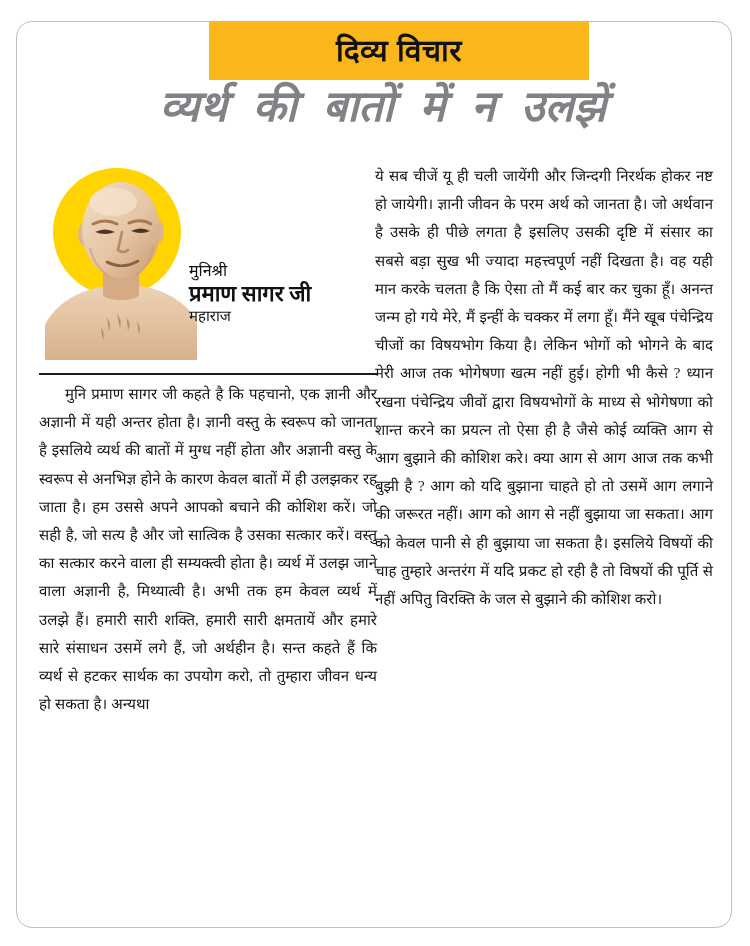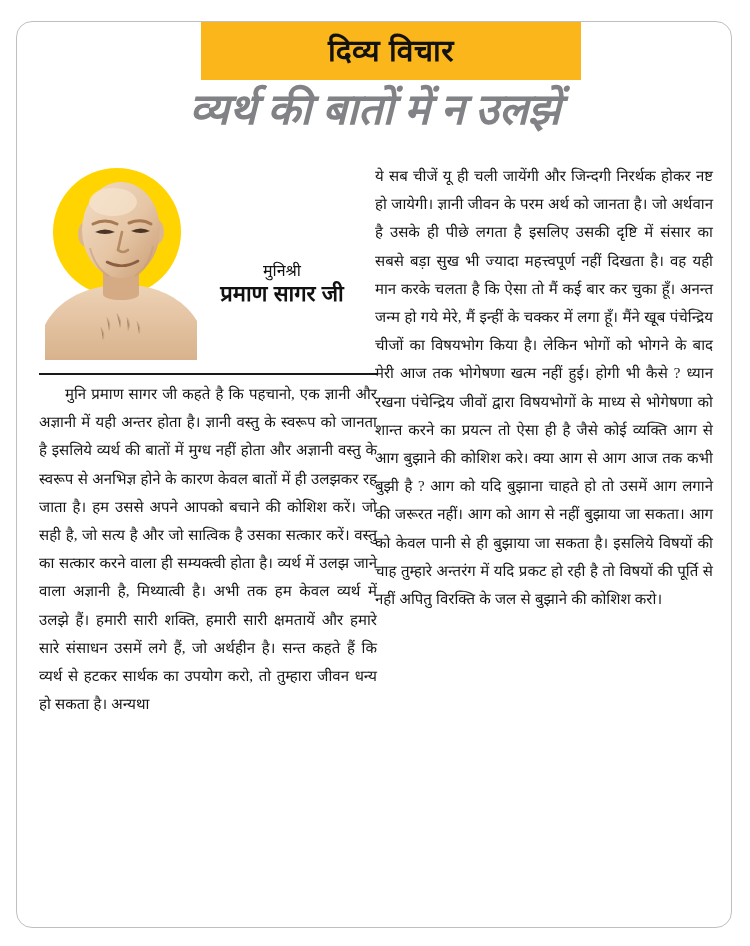--- a/index.html
+++ b/index.html
@@ -25,21 +25,21 @@
     box-sizing: border-box;
     border: 1px solid #bfbfbf;
     border-radius: 16px;
     background: #ffffff;
     overflow: hidden;
   }
 
   
   .masthead {
     position: absolute;
-    left: 0;
+    left: 8px;
     top: 0;
     width: 716px;
     height: 140px;
   }
   .kicker-band {
     position: absolute;
     left: 184px;
     top: 0px;
     width: 380px;
     height: 58px;
@@ -56,21 +56,21 @@
     letter-spacing: 0.5px;
     color: #121212;
     white-space: nowrap;
   }
   .headline {
     position: absolute;
     left: 0;
     top: 62px;
     width: 716px;
     text-align: center;
-    font-family: Liberation Serif, serif;
+    font-family: Liberation Mono, monospace;
     font-weight: 700;
     font-style: italic;
     font-size: 43px;
     line-height: 1.22;
     color: #808285;
     white-space: nowrap;
   }
 
   
   .columns {
@@ -119,23 +119,22 @@
     top: 0;
     width: 152px;
     height: 192px;
   }
 
   .byline {
     position: absolute;
     left: 150px;
     top: 100px;
     width: 186px;
-    font-family: Liberation Sans, sans-serif;
+    font-family: Liberation Serif, serif;
     color: #111111;
-    text-align: center;
   }
   .byline .b-pre {
     font-size: 16px;
     line-height: 1.18;
     font-weight: 400;
   }
   .byline .b-name {
     font-size: 22px;
     line-height: 1.22;
     font-weight: 700;
@@ -234,20 +233,21 @@
                 <path d="M92 154 q4 6 2 11"></path>
                 <path d="M56 160 q4 6 2 11"></path>
               </g>
             </g>
           </svg>
         </div>
 
         <div class="byline">
           <div class="b-pre">मुनिश्री</div>
           <div class="b-name">प्रमाण सागर जी</div>
+          <div class="b-post">महाराज</div>
         </div>
       </div>
 
       <div class="rule"></div>
 
       <div class="body-text indent">
         <p>मुनि प्रमाण सागर जी कहते है कि पहचानो, एक ज्ञानी और अज्ञानी में यही अन्तर होता है। ज्ञानी वस्तु के स्वरूप को जानता है इसलिये व्यर्थ की बातों में मुग्ध नहीं होता और अज्ञानी वस्तु के स्वरूप से अनभिज्ञ होने के कारण केवल बातों में ही उलझकर रह जाता है। हम उससे अपने आपको बचाने की कोशिश करें। जो सही है, जो सत्य है और जो सात्विक है उसका सत्कार करें। वस्तु का सत्कार करने वाला ही सम्यक्त्वी होता है। व्यर्थ में उलझ जाने वाला अज्ञानी है, मिथ्यात्वी है। अभी तक हम केवल व्यर्थ में उलझे हैं। हमारी सारी शक्ति, हमारी सारी क्षमतायें और हमारे सारे संसाधन उसमें लगे हैं, जो अर्थहीन है। सन्त कहते हैं कि व्यर्थ से हटकर सार्थक का उपयोग करो, तो तुम्हारा जीवन धन्य हो सकता है। अन्यथा</p>
       </div>
     </div>
 

